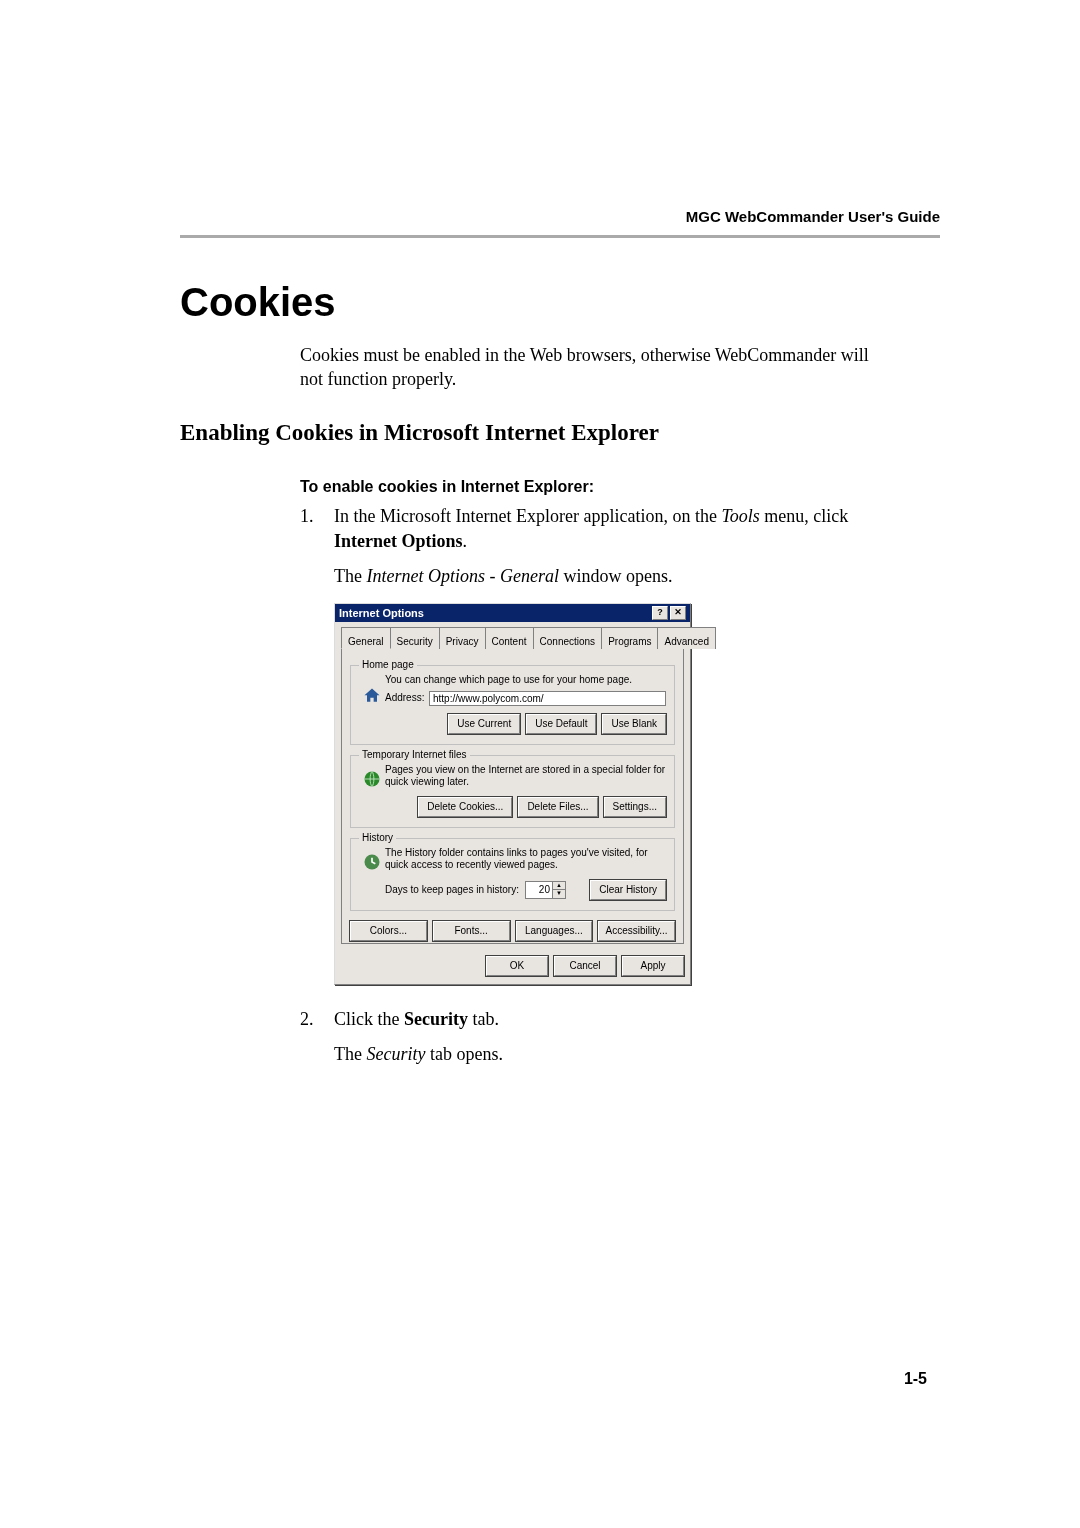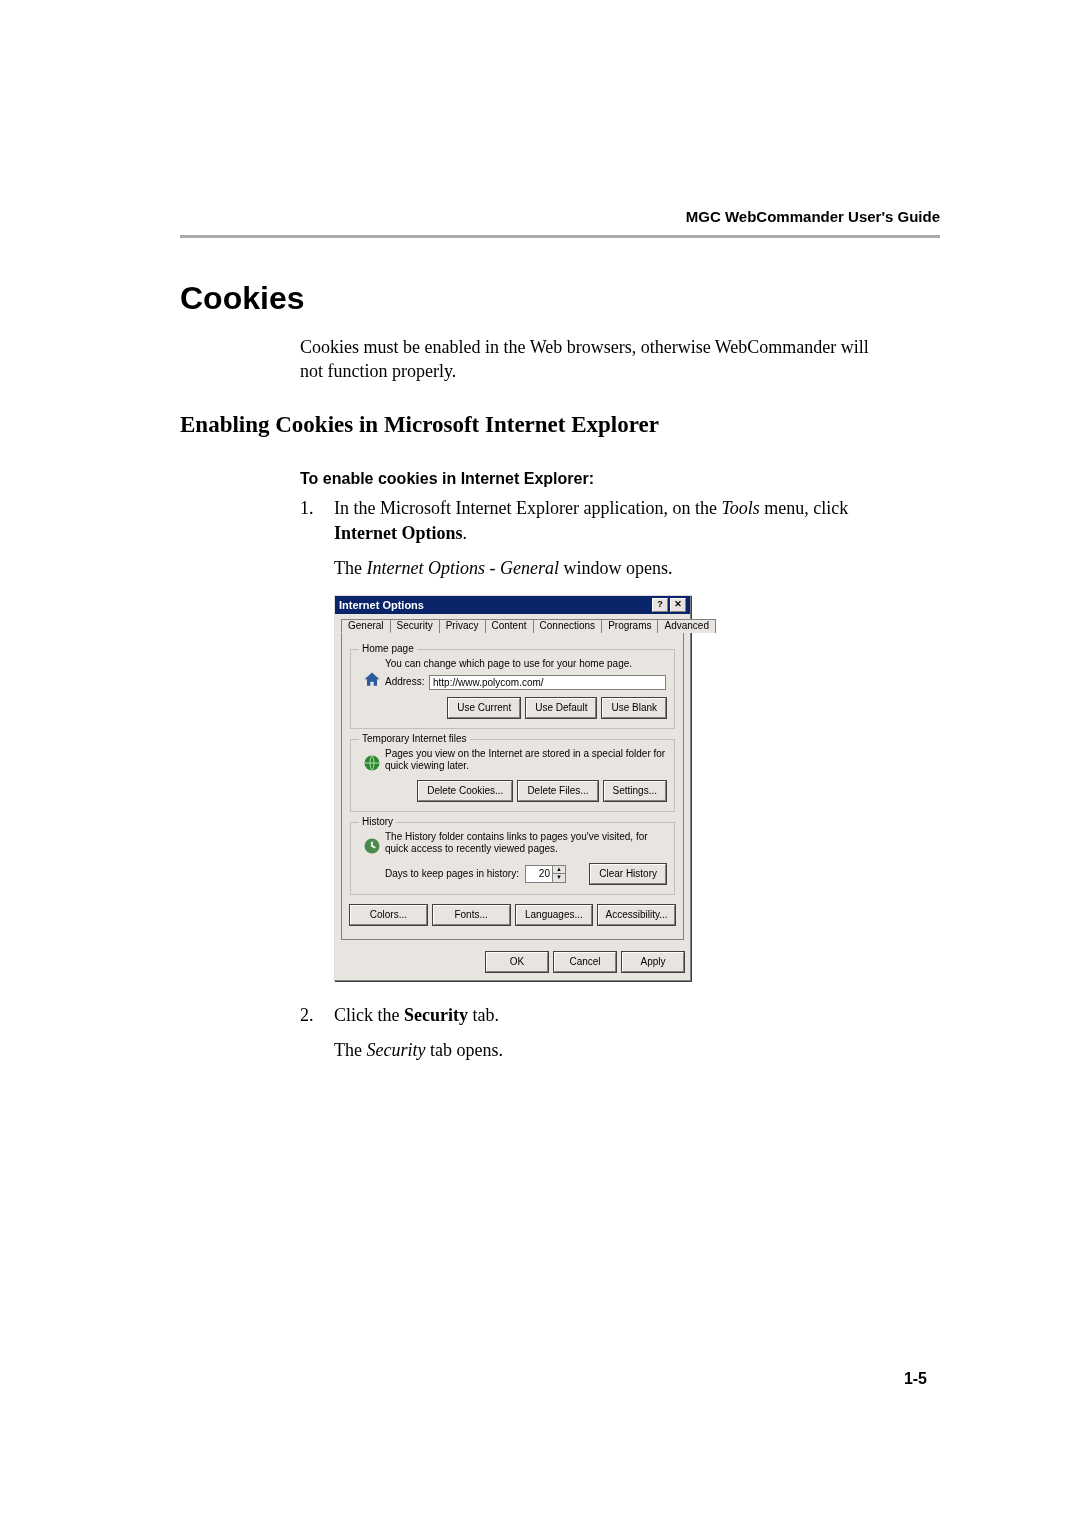--- a/index.html
+++ b/index.html
@@ -37,21 +37,21 @@
     right: 140px;
     height: 3px;
     background: #aaa;
   }
   .content {
     margin-top: 72px;
   }
   h1 {
     font-family: Arial, Helvetica, sans-serif;
     font-weight: bold;
-    font-size: 32px;
+    font-size: 40px;
     margin: 0 0 18px 0;
   }
   .body-text {
     margin-left: 120px;
     font-size: 18px;
     line-height: 1.35;
     margin-top: 8px;
     margin-bottom: 28px;
     max-width: 580px;
   }
@@ -127,39 +127,39 @@
     border-bottom-color: #808080;
     color: #000;
     font-size: 9px;
     line-height: 10px;
     text-align: center;
     font-family: Arial, sans-serif;
   }
   .dlg-body { padding: 4px 6px 6px 6px; }
   .tabs { display: flex; border-bottom: 1px solid #808080; }
   .tab {
-    padding: 0 6px 1px 6px;
+    padding: 8px 6px 1px 6px;
     border: 1px solid #808080;
     border-bottom: none;
     background: #e8e4e0;
     margin-right: -1px;
     position: relative;
     top: 1px;
     font-size: 10px;
   }
   .tab.active {
     background: #e8e4e0;
     top: 1px;
     border-bottom: 1px solid #e8e4e0;
     z-index: 2;
   }
   .tab-page {
     border: 1px solid #808080;
     border-top: none;
-    padding: 10px 8px 14px 8px;
+    padding: 10px 8px 2px 8px;
   }
   .fieldset {
     border: 1px solid #c0c0c0;
     margin: 6px 0 10px 0;
     padding: 8px 8px 10px 8px;
     position: relative;
   }
   .legend {
     position: absolute;
     top: -7px;

